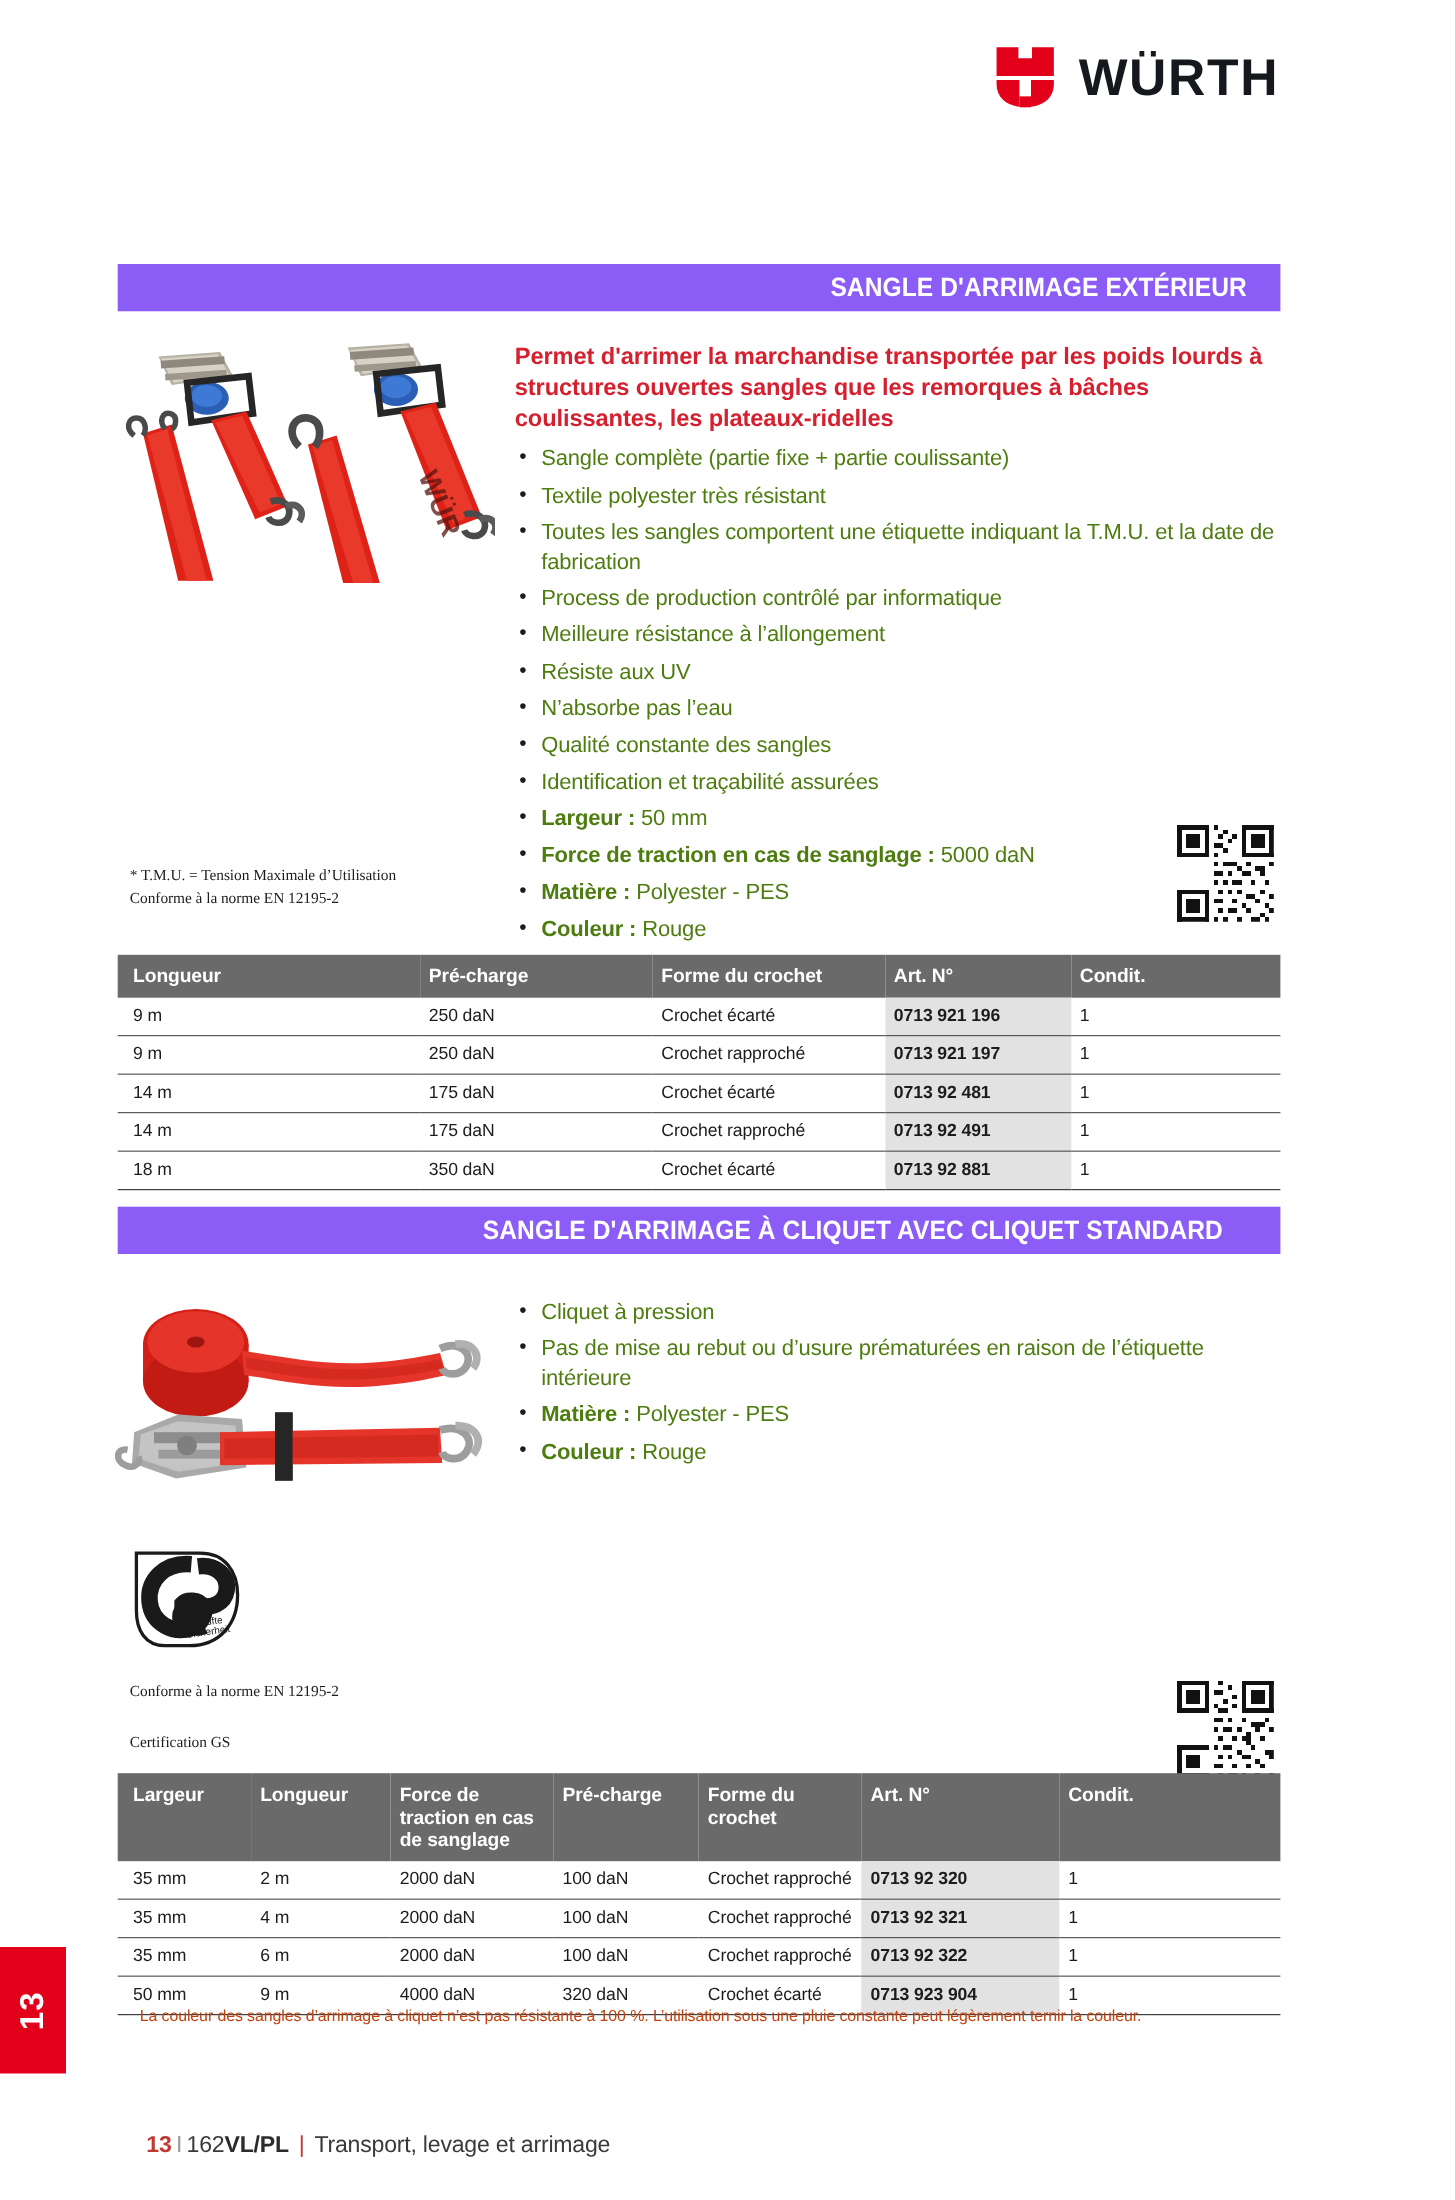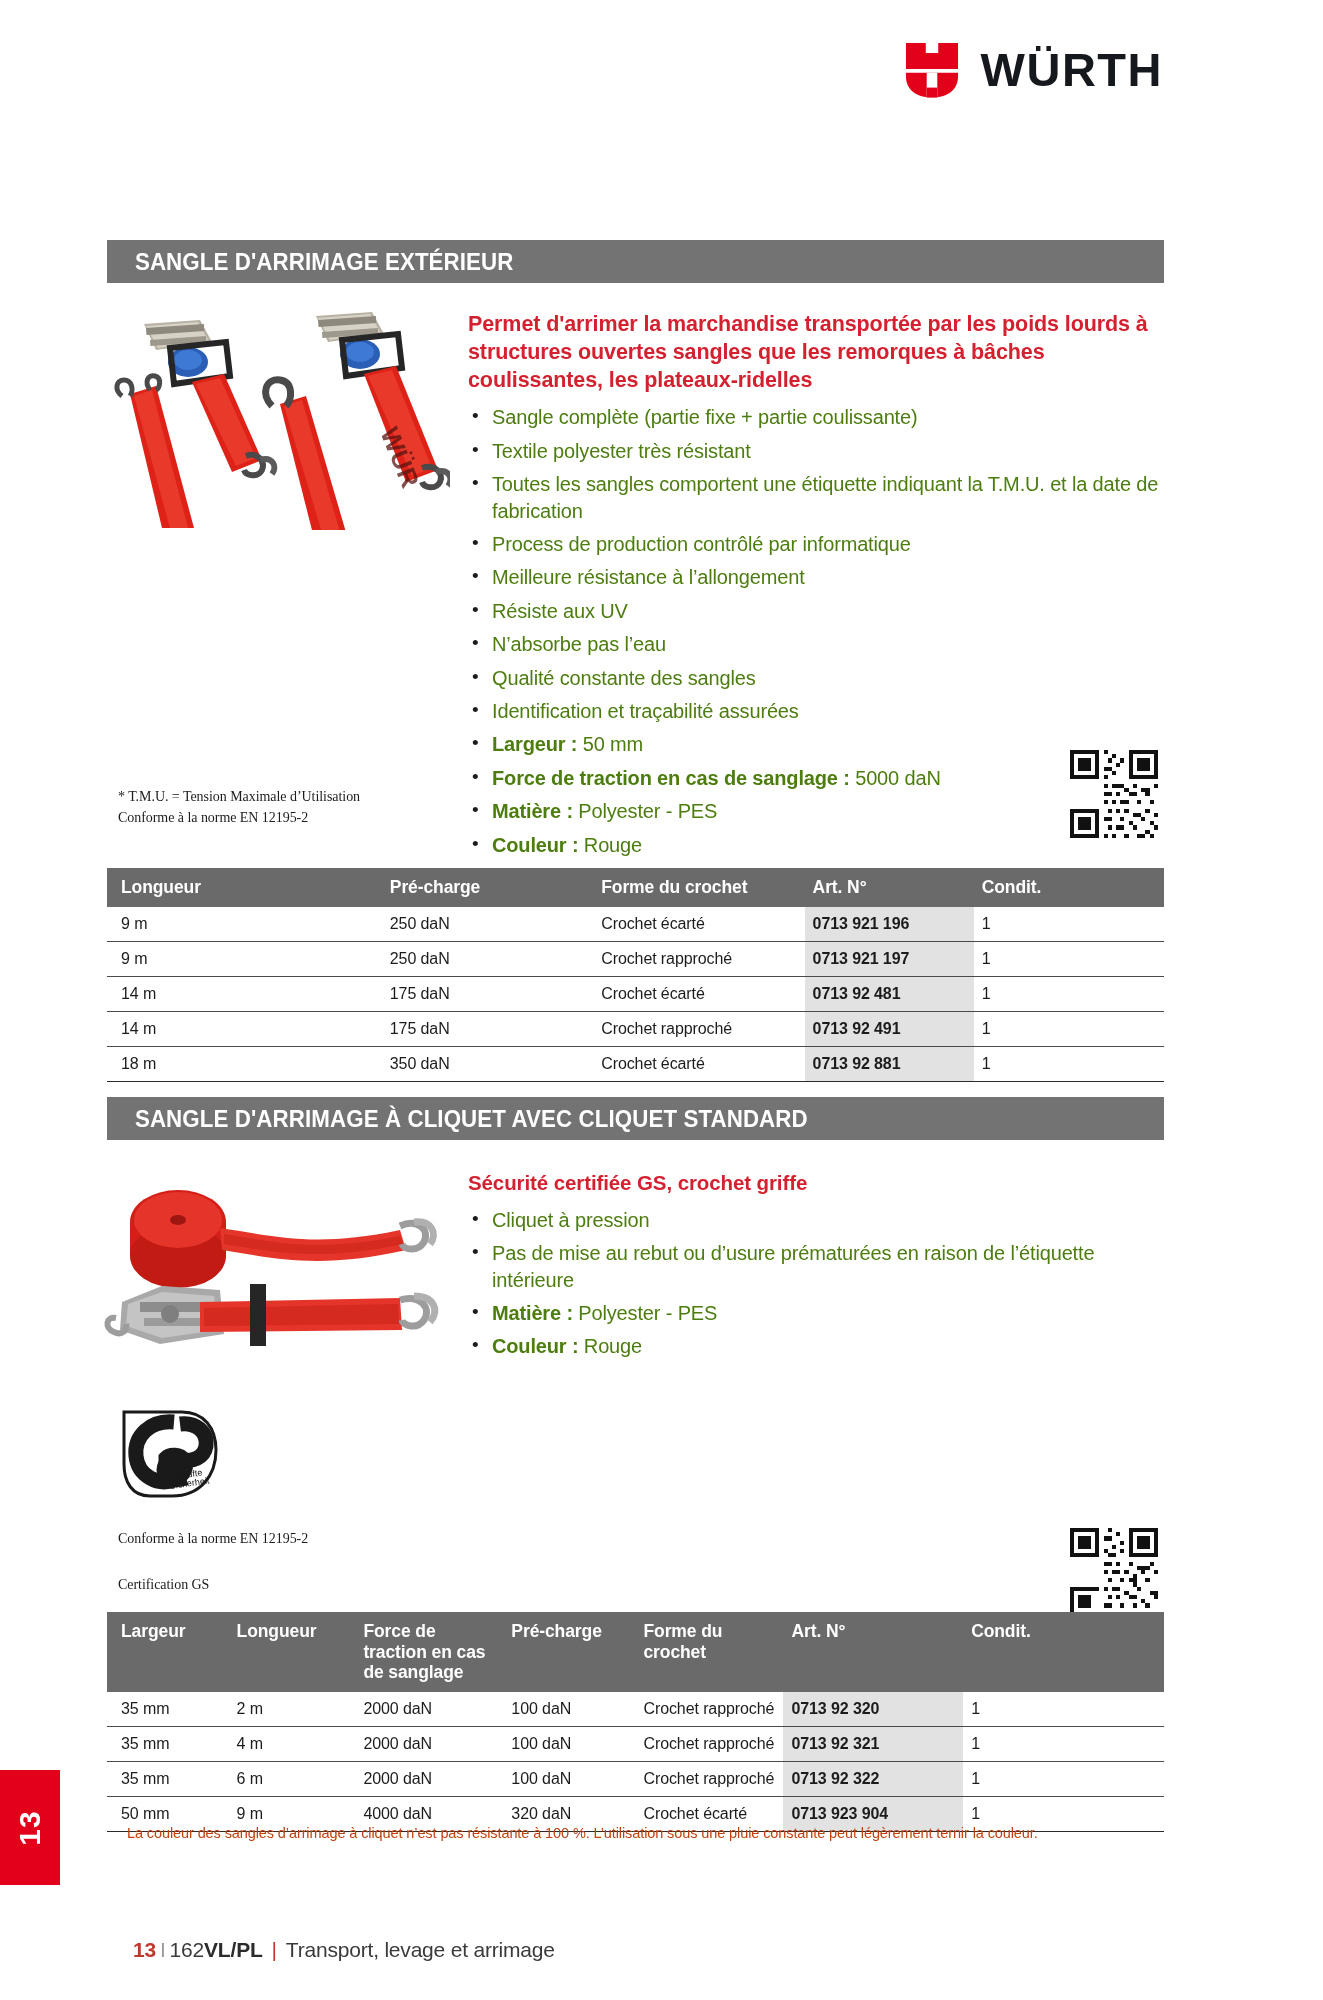--- a/index.html
+++ b/index.html
@@ -36,23 +36,24 @@
     line-height: 1;
     font-family: "Liberation Sans", sans-serif;
   }
 
   
   .section-bar {
     position: absolute;
     left: 107px;
     width: 1057px;
     height: 43px;
-    background: #737373;
+    background: #8b5cf6;
     display: flex;
     align-items: center;
+    justify-content: flex-end;
   }
   .section-bar .title {
     color: #ffffff;
     font-size: 24px;
     font-weight: bold;
     letter-spacing: 0.1px;
     padding-left: 30px;
     transform: scaleX(0.93);
     transform-origin: left center;
     white-space: nowrap;
@@ -433,21 +434,20 @@
         <path d="M104 158 L298 154 L299 174 L104 176 Z" fill="#D42A20"></path>
         <rect x="150" y="134" width="16" height="62" fill="#262626"></rect>
 
         <path d="M300 150 C320 144 332 158 324 170 C317 180 303 176 302 170" fill="none" stroke="#9d9d9d" stroke-width="7"></path>
         <path d="M314 146 C334 146 340 160 330 172" fill="none" stroke="#b0b0b0" stroke-width="7"></path>
       </g>
     </svg>
   </div>
 
   <div class="copy" style="left:468px; top:1170px; width:700px;">
-    <div class="lead small">Sécurité certifiée GS, crochet griffe</div>
     <ul class="feat">
       <li><span>Cliquet à pression</span></li>
       <li><span>Pas de mise au rebut ou d’usure prématurées en raison de l’étiquette intérieure</span></li>
       <li><b>Matière :</b><span> Polyester - PES</span></li>
       <li><b>Couleur :</b><span> Rouge</span></li>
     </ul>
   </div>
 
   <div class="gs-logo" style="left:120px; top:1408px;">
     <svg width="100" height="92" viewBox="0 0 100 92">

